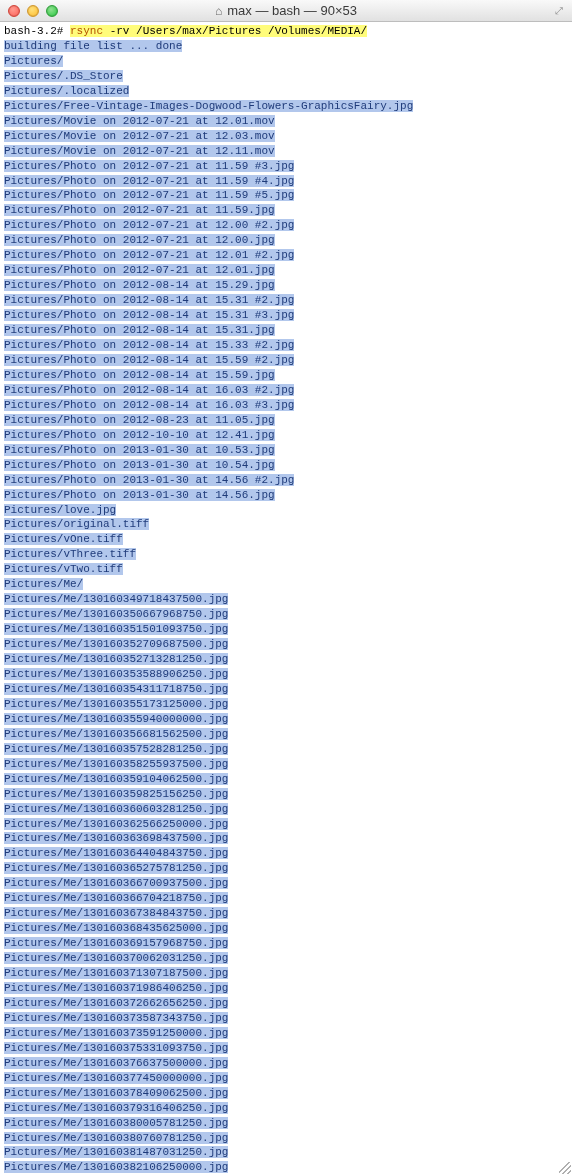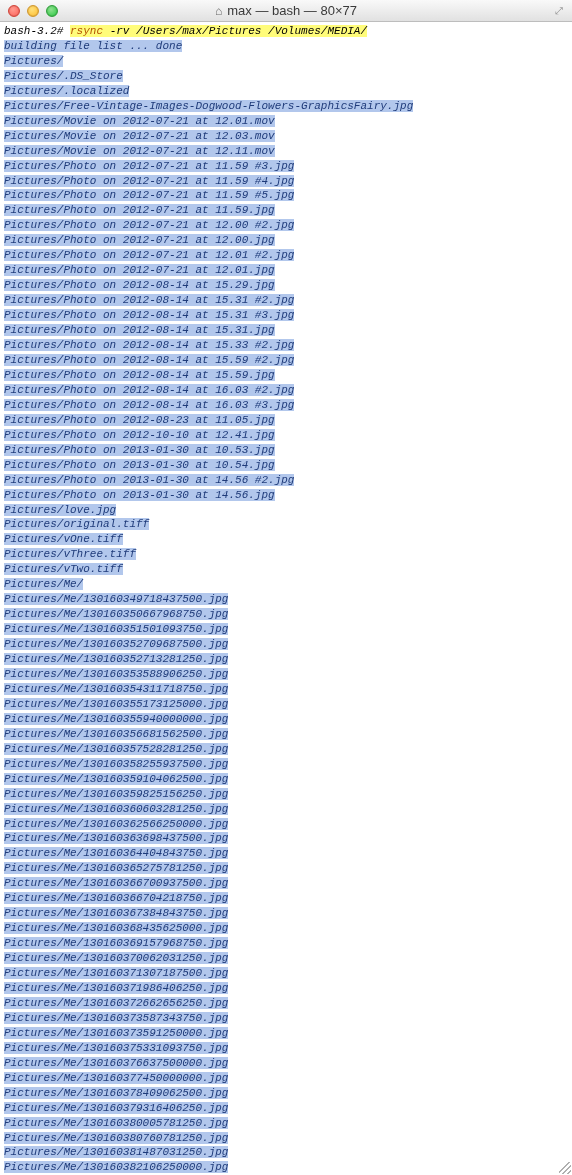--- a/index.html
+++ b/index.html
@@ -56,21 +56,20 @@
     font-size: 10px;
     display:flex;align-items:center;justify-content:center;
   }
   .terminal {
     flex: 1;
     background: #fff;
     padding: 2px 4px 20px 4px;
     line-height: 1.36;
     white-space: pre;
     overflow: hidden;
-    font-style: italic;
   }
   .prompt-line .cmd {
     background: #fffc7a;
     color: #000;
   }
   .prompt-line .rsync {
     color: #b45201;
     background: #fffc7a;
   }
   .sel {
@@ -91,19 +90,19 @@
 <body>
 
 <div class="titlebar">
   <div class="traffic-lights">
     <div class="tl tl-close"></div>
     <div class="tl tl-min"></div>
     <div class="tl tl-zoom"></div>
   </div>
   <div class="title-center">
     <span class="home-icon">⌂</span>
-    <span>max — bash — 80×77</span>
+    <span>max — bash — 90×53</span>
   </div>
   <div class="corner-btn">⤢</div>
 </div>
 
 <div class="terminal" id="term"><div class="prompt-line"><span class="plain">bash-3.2# </span><span class="cmd"><span class="rsync">rsync</span> -rv /Users/max/Pictures /Volumes/MEDIA/</span></div><div><span class="sel">building file list ... done</span></div><div><span class="sel">Pictures/</span></div><div><span class="sel">Pictures/.DS_Store</span></div><div><span class="sel">Pictures/.localized</span></div><div><span class="sel">Pictures/Free-Vintage-Images-Dogwood-Flowers-GraphicsFairy.jpg</span></div><div><span class="sel">Pictures/Movie on 2012-07-21 at 12.01.mov</span></div><div><span class="sel">Pictures/Movie on 2012-07-21 at 12.03.mov</span></div><div><span class="sel">Pictures/Movie on 2012-07-21 at 12.11.mov</span></div><div><span class="sel">Pictures/Photo on 2012-07-21 at 11.59 #3.jpg</span></div><div><span class="sel">Pictures/Photo on 2012-07-21 at 11.59 #4.jpg</span></div><div><span class="sel">Pictures/Photo on 2012-07-21 at 11.59 #5.jpg</span></div><div><span class="sel">Pictures/Photo on 2012-07-21 at 11.59.jpg</span></div><div><span class="sel">Pictures/Photo on 2012-07-21 at 12.00 #2.jpg</span></div><div><span class="sel">Pictures/Photo on 2012-07-21 at 12.00.jpg</span></div><div><span class="sel">Pictures/Photo on 2012-07-21 at 12.01 #2.jpg</span></div><div><span class="sel">Pictures/Photo on 2012-07-21 at 12.01.jpg</span></div><div><span class="sel">Pictures/Photo on 2012-08-14 at 15.29.jpg</span></div><div><span class="sel">Pictures/Photo on 2012-08-14 at 15.31 #2.jpg</span></div><div><span class="sel">Pictures/Photo on 2012-08-14 at 15.31 #3.jpg</span></div><div><span class="sel">Pictures/Photo on 2012-08-14 at 15.31.jpg</span></div><div><span class="sel">Pictures/Photo on 2012-08-14 at 15.33 #2.jpg</span></div><div><span class="sel">Pictures/Photo on 2012-08-14 at 15.59 #2.jpg</span></div><div><span class="sel">Pictures/Photo on 2012-08-14 at 15.59.jpg</span></div><div><span class="sel">Pictures/Photo on 2012-08-14 at 16.03 #2.jpg</span></div><div><span class="sel">Pictures/Photo on 2012-08-14 at 16.03 #3.jpg</span></div><div><span class="sel">Pictures/Photo on 2012-08-23 at 11.05.jpg</span></div><div><span class="sel">Pictures/Photo on 2012-10-10 at 12.41.jpg</span></div><div><span class="sel">Pictures/Photo on 2013-01-30 at 10.53.jpg</span></div><div><span class="sel">Pictures/Photo on 2013-01-30 at 10.54.jpg</span></div><div><span class="sel">Pictures/Photo on 2013-01-30 at 14.56 #2.jpg</span></div><div><span class="sel">Pictures/Photo on 2013-01-30 at 14.56.jpg</span></div><div><span class="sel">Pictures/love.jpg</span></div><div><span class="sel">Pictures/original.tiff</span></div><div><span class="sel">Pictures/vOne.tiff</span></div><div><span class="sel">Pictures/vThree.tiff</span></div><div><span class="sel">Pictures/vTwo.tiff</span></div><div><span class="sel">Pictures/Me/</span></div><div><span class="sel">Pictures/Me/130160349718437500.jpg</span></div><div><span class="sel">Pictures/Me/130160350667968750.jpg</span></div><div><span class="sel">Pictures/Me/130160351501093750.jpg</span></div><div><span class="sel">Pictures/Me/130160352709687500.jpg</span></div><div><span class="sel">Pictures/Me/130160352713281250.jpg</span></div><div><span class="sel">Pictures/Me/130160353588906250.jpg</span></div><div><span class="sel">Pictures/Me/130160354311718750.jpg</span></div><div><span class="sel">Pictures/Me/130160355173125000.jpg</span></div><div><span class="sel">Pictures/Me/130160355940000000.jpg</span></div><div><span class="sel">Pictures/Me/130160356681562500.jpg</span></div><div><span class="sel">Pictures/Me/130160357528281250.jpg</span></div><div><span class="sel">Pictures/Me/130160358255937500.jpg</span></div><div><span class="sel">Pictures/Me/130160359104062500.jpg</span></div><div><span class="sel">Pictures/Me/130160359825156250.jpg</span></div><div><span class="sel">Pictures/Me/130160360603281250.jpg</span></div><div><span class="sel">Pictures/Me/130160362566250000.jpg</span></div><div><span class="sel">Pictures/Me/130160363698437500.jpg</span></div><div><span class="sel">Pictures/Me/130160364404843750.jpg</span></div><div><span class="sel">Pictures/Me/130160365275781250.jpg</span></div><div><span class="sel">Pictures/Me/130160366700937500.jpg</span></div><div><span class="sel">Pictures/Me/130160366704218750.jpg</span></div><div><span class="sel">Pictures/Me/130160367384843750.jpg</span></div><div><span class="sel">Pictures/Me/130160368435625000.jpg</span></div><div><span class="sel">Pictures/Me/130160369157968750.jpg</span></div><div><span class="sel">Pictures/Me/130160370062031250.jpg</span></div><div><span class="sel">Pictures/Me/130160371307187500.jpg</span></div><div><span class="sel">Pictures/Me/130160371986406250.jpg</span></div><div><span class="sel">Pictures/Me/130160372662656250.jpg</span></div><div><span class="sel">Pictures/Me/130160373587343750.jpg</span></div><div><span class="sel">Pictures/Me/130160373591250000.jpg</span></div><div><span class="sel">Pictures/Me/130160375331093750.jpg</span></div><div><span class="sel">Pictures/Me/130160376637500000.jpg</span></div><div><span class="sel">Pictures/Me/130160377450000000.jpg</span></div><div><span class="sel">Pictures/Me/130160378409062500.jpg</span></div><div><span class="sel">Pictures/Me/130160379316406250.jpg</span></div><div><span class="sel">Pictures/Me/130160380005781250.jpg</span></div><div><span class="sel">Pictures/Me/130160380760781250.jpg</span></div><div><span class="sel">Pictures/Me/130160381487031250.jpg</span></div><div><span class="sel">Pictures/Me/130160382106250000.jpg</span></div></div>
 <div class="resize-handle"></div>
 
 </body></html>

